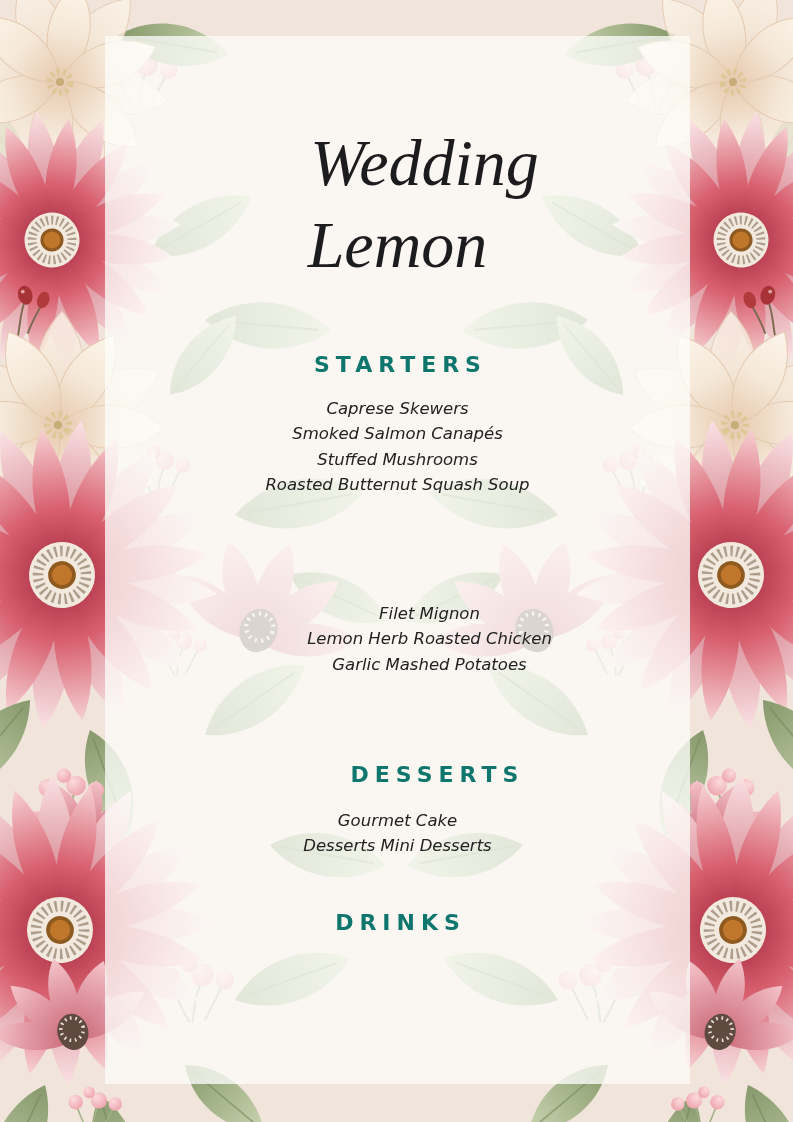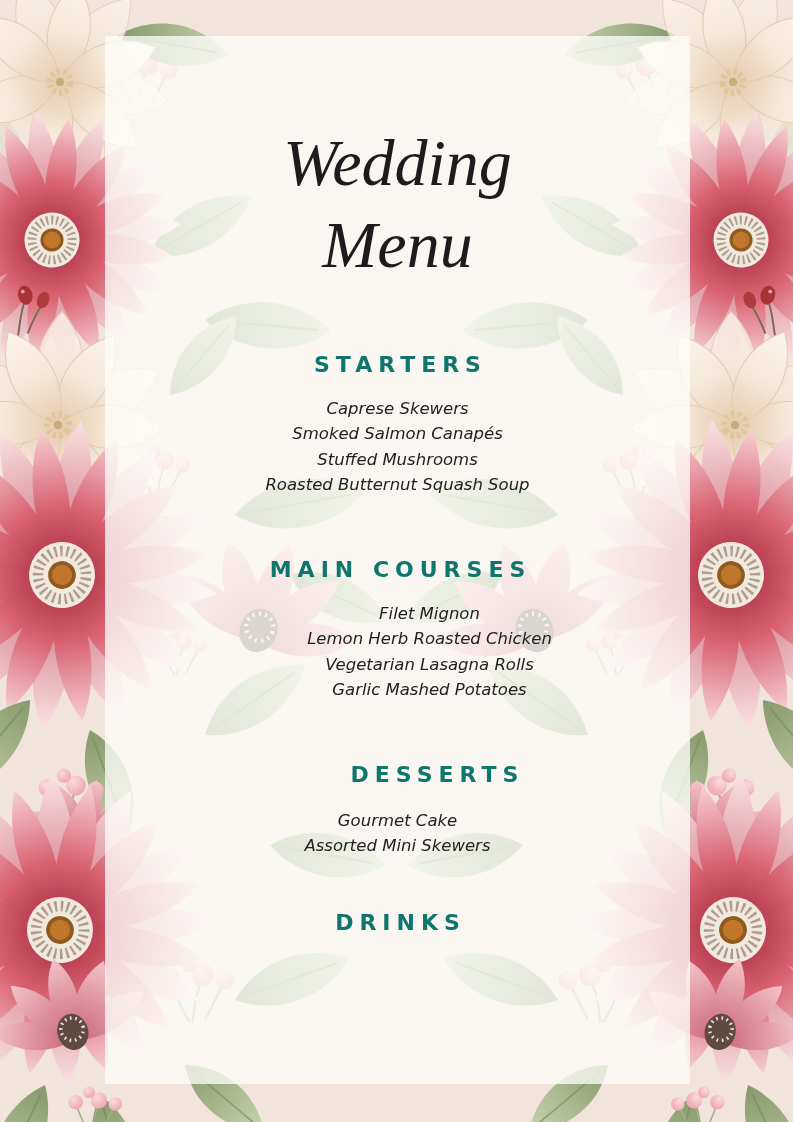--- a/index.html
+++ b/index.html
@@ -17,21 +17,21 @@
     position:absolute;left:105px;top:36px;width:585px;height:1048px;
     background:rgba(253,252,249,0.78);
     z-index:1;
   }
   .content{position:absolute;left:0;top:0;width:793px;height:1122px;z-index:2;}
   .title-line{
     position:absolute;left:105px;width:585px;text-align:center;
     font-family:"Liberation Serif",serif;font-style:italic;font-weight:500;
     font-size:66px;line-height:90px;color:#1c1b1d;
   }
-  .title-line1{top:118px;}
+  .title-line1{top:118px;padding-left:27px;}
   .title-line2{top:200px;}
   .sec-heading{
     position:absolute;left:105px;width:585px;text-align:center;margin:0;
     font-family:"DejaVu Sans",sans-serif;font-weight:700;
     font-size:22px;line-height:30px;letter-spacing:6px;text-indent:6px;
     color:#0f766e;
   }
   .sec-items{
     position:absolute;left:105px;width:585px;text-align:center;
     font-family:"DejaVu Sans",sans-serif;font-style:italic;
@@ -215,40 +215,38 @@
     <g transform="translate(793,0) scale(-1,1)">
       <use href="#stripArt"></use>
     </g>
   </svg>
 
   <div class="panel"></div>
 
   <div class="content">
 
     <div class="title-line title-line1">Wedding</div>
-    <div class="title-line title-line2">Menu</div>
+    <div class="title-line title-line2">Lemon</div>
 
     <h2 class="sec-heading h-starters">STARTERS</h2>
     <div class="sec-items l-starters">
       <p>Caprese Skewers</p>
       <p>Smoked Salmon Canapés</p>
       <p>Stuffed Mushrooms</p>
       <p>Roasted Butternut Squash Soup</p>
     </div>
 
-    <h2 class="sec-heading h-mains">MAIN COURSES</h2>
     <div class="sec-items l-mains">
       <p>Filet Mignon</p>
       <p>Lemon Herb Roasted Chicken</p>
-      <p>Vegetarian Lasagna Rolls</p>
       <p>Garlic Mashed Potatoes</p>
     </div>
 
     <h2 class="sec-heading h-desserts">DESSERTS</h2>
     <div class="sec-items l-desserts">
       <p>Gourmet Cake</p>
-      <p>Assorted Mini Skewers</p>
+      <p>Desserts Mini Desserts</p>
     </div>
 
     <h2 class="sec-heading h-drinks">DRINKS</h2>
 
   </div>
 </div>
 
 </body></html>

